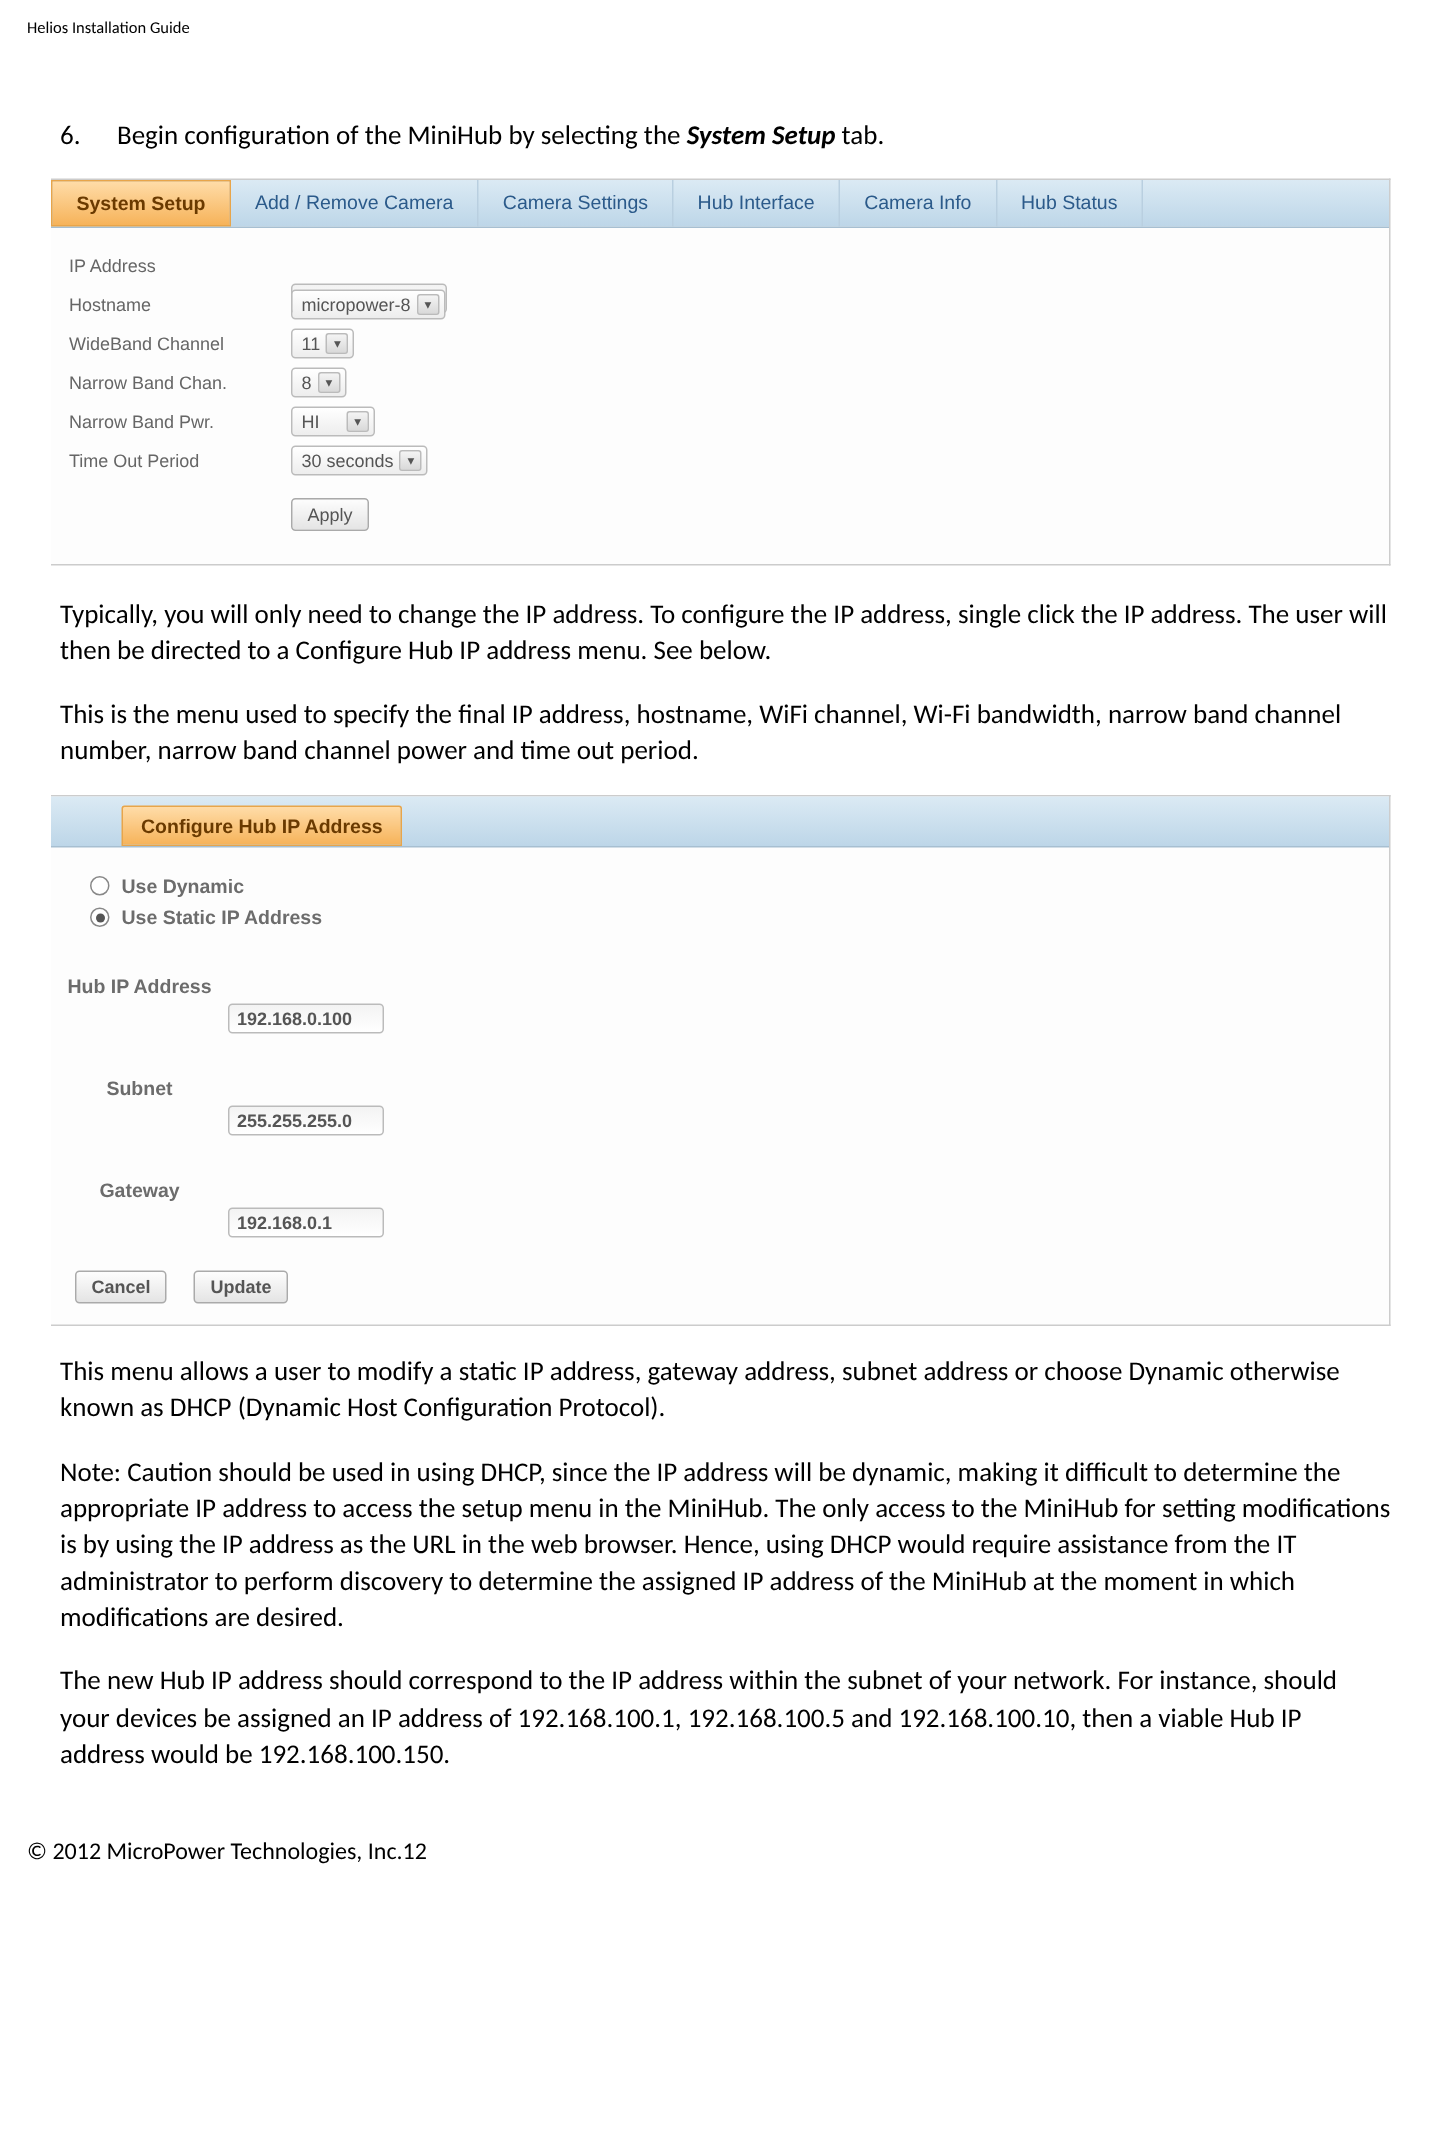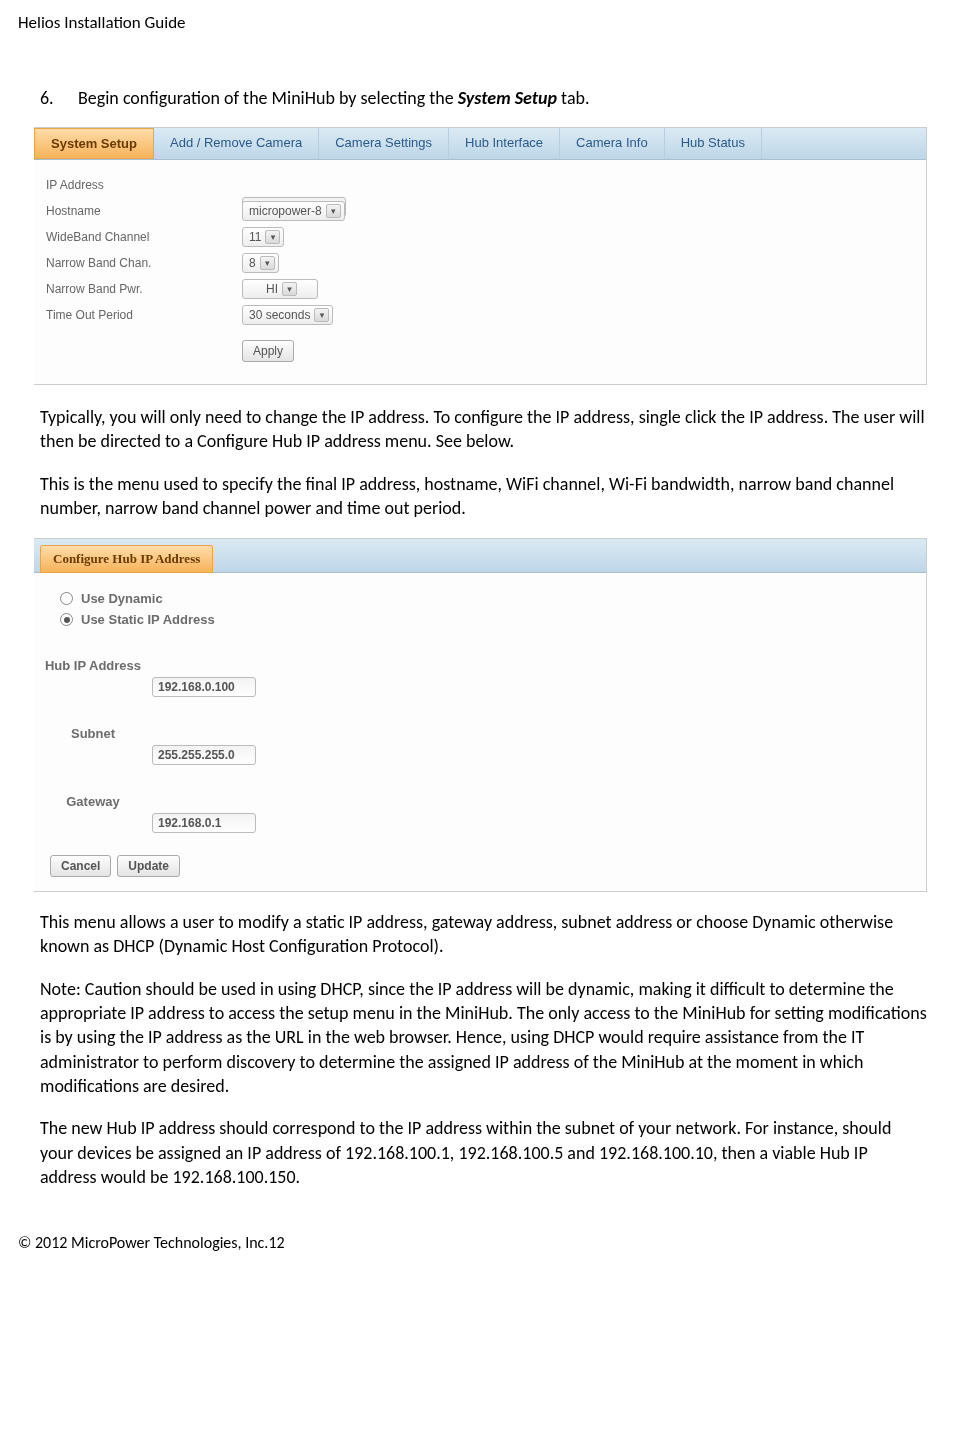--- a/index.html
+++ b/index.html
@@ -5,21 +5,21 @@
   * { box-sizing: border-box; }
   body {
     font-family: Calibri, Arial, sans-serif;
     font-size: 17px;
     margin: 0;
     padding: 12px 18px 28px 18px;
     color: #000;
     background: #fff;
     width: 967px;
   }
-  .header-title { font-size: 17px; }
+  .header-title { font-size: 11px; }
   .content { margin: 54px 22px 0 22px; }
   .step-line { display: flex; font-size: 18px; margin-bottom: 18px; }
   .step-num { width: 38px; }
   .step-text { flex: 1; }
   .bolded { font-weight: 700; font-style: italic; }
   .para { margin: 18px 0; font-size: 18px; line-height: 1.35; }
   .screenshot1 {
     border: 1px solid #ccc;
     border-left: none;
     background: #fdfdfd;
@@ -39,21 +39,21 @@
     border-right: 1px solid #b9cfe0;
     cursor: pointer;
   }
   .tab.active {
     background: linear-gradient(#ffdca8,#f6b35a);
     color: #6a3a00;
     font-weight: 700;
     border: 1px solid #e8a54a;
   }
   .formarea { padding: 14px 10px 6px 12px; font-family: Arial, sans-serif; font-size: 12px; color: #666; }
-  .frow { display: flex; align-items: center; margin-bottom: 4px; height: 22px; gap: 48px; }
+  .frow { display: flex; align-items: center; margin-bottom: 4px; height: 22px; }
   .flabel { width: 148px; }
   .txtfield {
     border: 1px solid #bbb;
     background: linear-gradient(#f3f3f3,#fff);
     padding: 2px 5px;
     font-size: 12px;
     color: #555;
     border-radius: 3px;
     height: 20px;
     width: 104px;
@@ -103,34 +103,35 @@
     height: 34px;
   }
   .subheader-tab {
     display: inline-block;
     background: linear-gradient(#ffdca8,#f6b35a);
     color: #6a3a00;
     font-weight: 700;
     border: 1px solid #e8a54a;
     padding: 5px 12px;
     font-size: 13px;
-    font-family: Liberation Serif, serif;
+    font-family: Liberation Sans, sans-serif;
     border-radius: 2px 2px 0 0;
+    margin-left: 41px;
   }
   .formarea2 { padding: 18px 10px 14px 26px; font-family: Arial, sans-serif; font-size: 13px; color: #6c6c6c; font-weight: bold; }
   .radio-row { display: flex; align-items: center; margin-bottom: 6px; gap: 8px; }
   .radio {
     width: 13px; height: 13px; border: 1px solid #888; border-radius: 50%;
     display: inline-flex; align-items: center; justify-content: center; background: #fff;
   }
   .radio.checked::after { content: ""; width: 6px; height: 6px; background: #555; border-radius: 50%; }
   .frow2 { display: flex; align-items: center; margin-bottom: 4px; }
   .flabel2 { width: 110px; text-align: center; padding-right: 8px; }
   .flabel2.indent { text-align: center; }
-  .buttonrow2 { margin-top: 22px; margin-left: -10px; display: flex; gap: 6px; }
+  .buttonrow2 { margin-top: 22px; margin-left: -10px; display: flex; gap: 18px; }
   .footer {
     display: flex; 
     font-weight: 400; font-size: 16px;
     margin-top: 44px;
   }
 </style>
 </head>
 <body>
 
 <div class="header-title">Helios Installation Guide</div>
@@ -173,21 +174,21 @@
       </div>
       <div class="frow">
         <div class="flabel">Narrow Band Chan.</div>
         <div class="selectbox">
           <span>8</span>
           <span class="arrow">▾</span>
         </div>
       </div>
       <div class="frow">
         <div class="flabel">Narrow Band Pwr.</div>
-        <div class="selectbox" style="width:76px;justify-content:center">
+        <div class="selectbox" style="width:56px;justify-content:space-between">
           <span>HI</span>
           <span class="arrow">▾</span>
         </div>
       </div>
       <div class="frow">
         <div class="flabel">Time Out Period</div>
         <div class="selectbox">
           <span>30 seconds</span>
           <span class="arrow">▾</span>
         </div>

